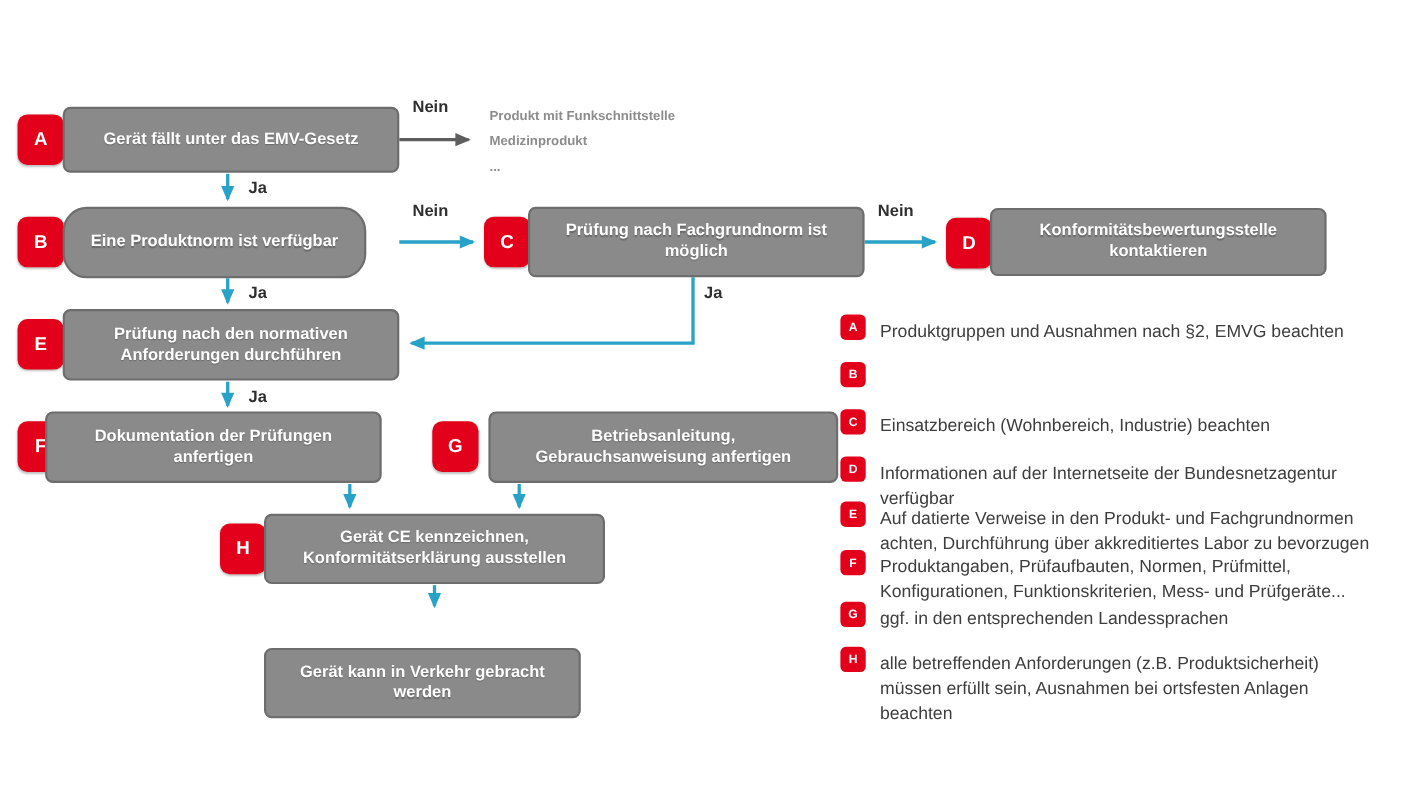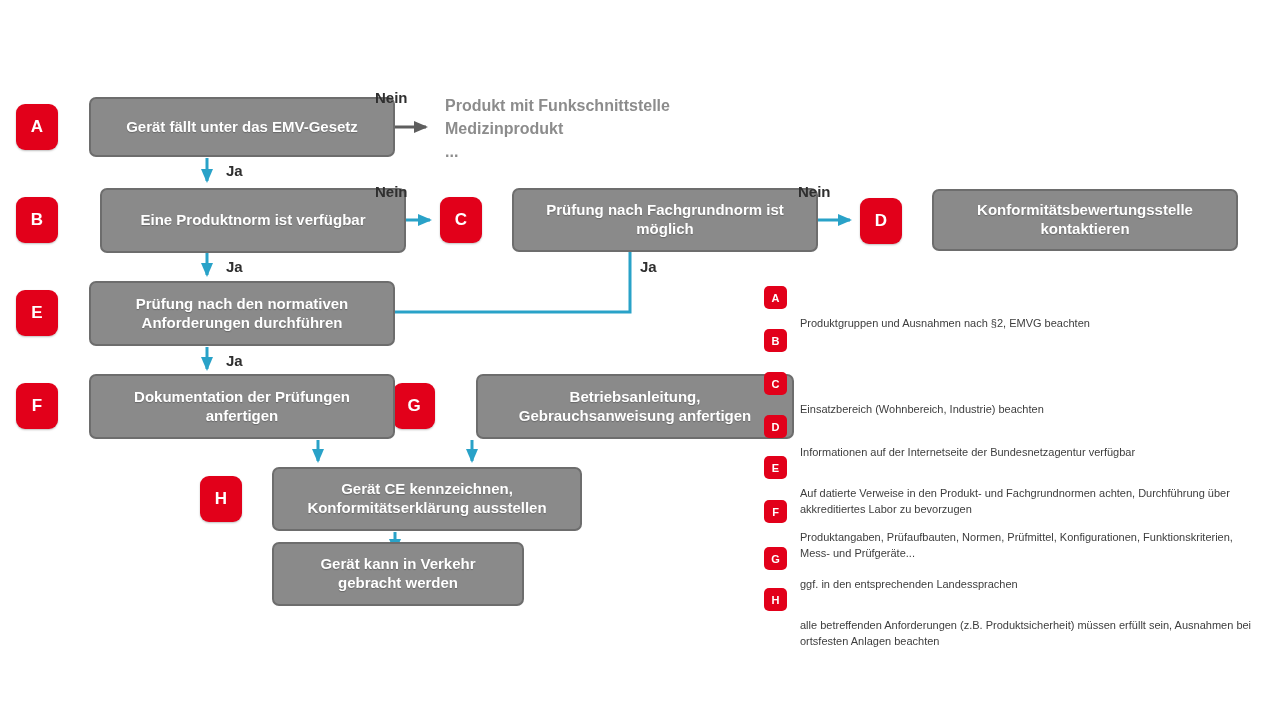--- a/index.html
+++ b/index.html
@@ -20,45 +20,44 @@
   .conn-gray{stroke:var(--arrow-gray);stroke-width:3;fill:none;}
   .head-teal{fill:var(--arrow-teal);}
   .head-gray{fill:var(--arrow-gray);}
   .node{
     position:absolute;background:var(--box-gray);
     border:2px solid var(--box-border);border-radius:7px;
     display:flex;align-items:center;justify-content:center;
     text-align:center;color:#ffffff;font-weight:bold;font-size:15px;
     line-height:1.25;padding:4px 18px;z-index:2;
     text-shadow:0 1px 1px rgba(0,0,0,0.25);
-    margin-left:32px;
   }
   .badge{
     position:absolute;width:42px;height:46px;background:var(--badge-red);
     border-radius:9px;display:flex;align-items:center;justify-content:center;
     color:#ffffff;font-weight:bold;font-size:17px;z-index:1;
     box-shadow:0 1px 2px rgba(0,0,0,0.25);
   }
   .edge-label{
     position:absolute;color:var(--label-dark);font-weight:bold;font-size:15px;z-index:3;text-align:center;
   }
   .exit-note{
-    position:absolute;color:var(--note-gray);font-weight:bold;font-size:16px;
+    position:absolute;color:var(--note-gray);font-weight:bold;font-size:12px;
     line-height:23px;z-index:3;
   }
   .legend-row{
     position:absolute;display:flex;align-items:flex-start;gap:13px;z-index:3;
   }
   .legend-badge{
     flex:0 0 auto;width:23px;height:23px;background:var(--badge-red);
     border-radius:5px;display:flex;align-items:center;justify-content:center;
     color:#ffffff;font-weight:bold;font-size:11px;
   }
   .legend-text{
-    max-width:455px;color:var(--legend-text);font-size:11px;line-height:1.45;padding-top:4px;margin-top:26px;
+    max-width:455px;color:var(--legend-text);font-size:16px;line-height:1.45;padding-top:4px;
   }
 </style>
 </head>
 <body>
 
 <div class="canvas">
 
   <svg class="connectors" width="1280" height="721">
     <defs>
       <marker id="headTeal" markerUnits="userSpaceOnUse" markerWidth="18" markerHeight="18" refX="13" refY="8" orient="auto">
@@ -79,55 +78,55 @@
     <line class="conn-teal" x1="472" y1="440" x2="472" y2="461" marker-end="url(#headTeal)"></line>
     <line class="conn-teal" x1="395" y1="532" x2="395" y2="551" marker-end="url(#headTeal)"></line>
   </svg>
 
   <div class="badge" style="left:16px;top:104px;">A</div>
   <div class="node" style="left:57px;top:97px;width:306px;height:60px;">
     <span>Gerät fällt unter das EMV-Gesetz</span>
   </div>
 
   <div class="badge" style="left:16px;top:197px;">B</div>
-  <div class="node" style="left:68px;top:188px;width:306px;height:65px;">
+  <div class="node" style="left:57px;top:188px;width:276px;height:65px;border-radius:22px;">
     <span>Eine Produktnorm ist verfügbar</span>
   </div>
 
   <div class="badge" style="left:440px;top:197px;">C</div>
   <div class="node" style="left:480px;top:188px;width:306px;height:64px;">
     <span>Prüfung nach Fachgrundnorm ist möglich</span>
   </div>
 
   <div class="badge" style="left:860px;top:198px;">D</div>
   <div class="node" style="left:900px;top:189px;width:306px;height:62px;align-items:center;">
     <span>Konformitätsbewertungsstelle kontaktieren</span>
   </div>
 
   <div class="badge" style="left:16px;top:290px;">E</div>
   <div class="node" style="left:57px;top:281px;width:306px;height:65px;align-items:center;">
     <span>Prüfung nach den normativen Anforderungen durchführen</span>
   </div>
 
   <div class="badge" style="left:16px;top:383px;">F</div>
-  <div class="node" style="left:57px;top:374px;width:306px;height:65px;">
+  <div class="node" style="left:41px;top:374px;width:306px;height:65px;">
     <span>Dokumentation der Prüfungen anfertigen</span>
   </div>
 
   <div class="badge" style="left:393px;top:383px;">G</div>
   <div class="node" style="left:444px;top:374px;width:318px;height:65px;">
     <span>Betriebsanleitung, Gebrauchsanweisung anfertigen</span>
   </div>
 
   <div class="badge" style="left:200px;top:476px;">H</div>
   <div class="node" style="left:240px;top:467px;width:310px;height:64px;align-items:center;">
     <span>Gerät CE kennzeichnen, Konformitätserklärung ausstellen</span>
   </div>
 
-  <div class="node" style="left:240px;top:542px;width:252px;height:64px;">
+  <div class="node" style="left:240px;top:589px;width:288px;height:64px;">
     <span>Gerät kann in Verkehr gebracht werden</span>
   </div>
 
   <div class="edge-label" style="left:375px;top:89px;">Nein</div>
   <div class="edge-label" style="left:226px;top:162px;">Ja</div>
   <div class="edge-label" style="left:375px;top:183px;">Nein</div>
   <div class="edge-label" style="left:226px;top:258px;">Ja</div>
   <div class="edge-label" style="left:798px;top:183px;">Nein</div>
   <div class="edge-label" style="left:640px;top:258px;">Ja</div>
   <div class="edge-label" style="left:226px;top:352px;">Ja</div>

